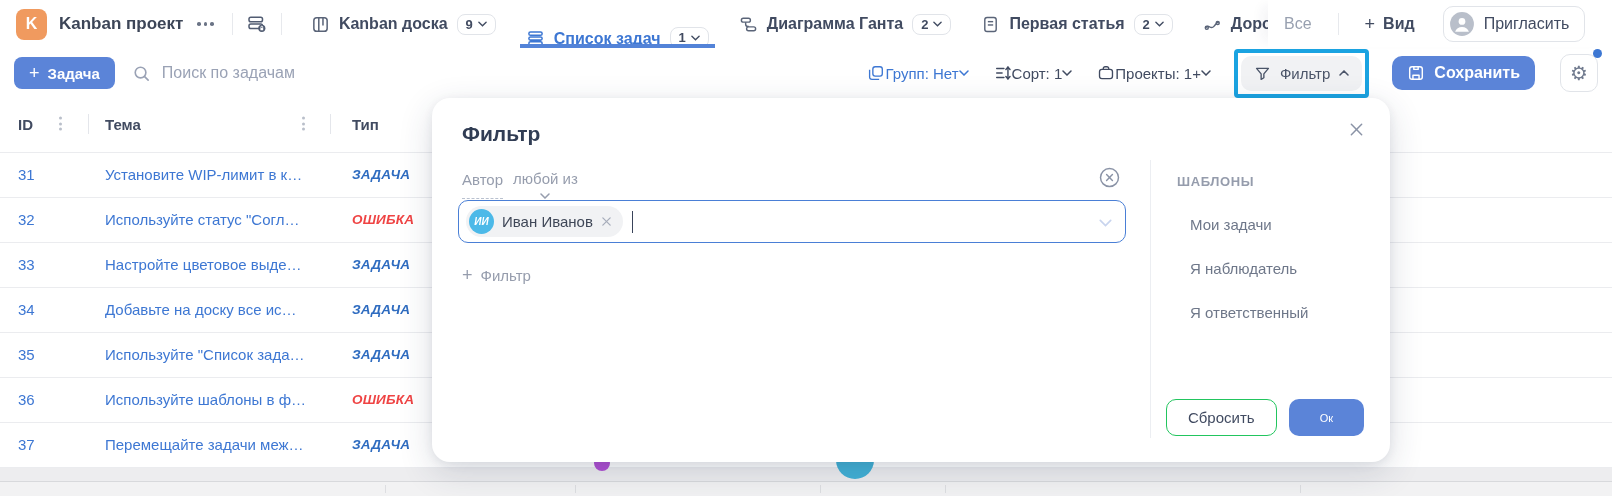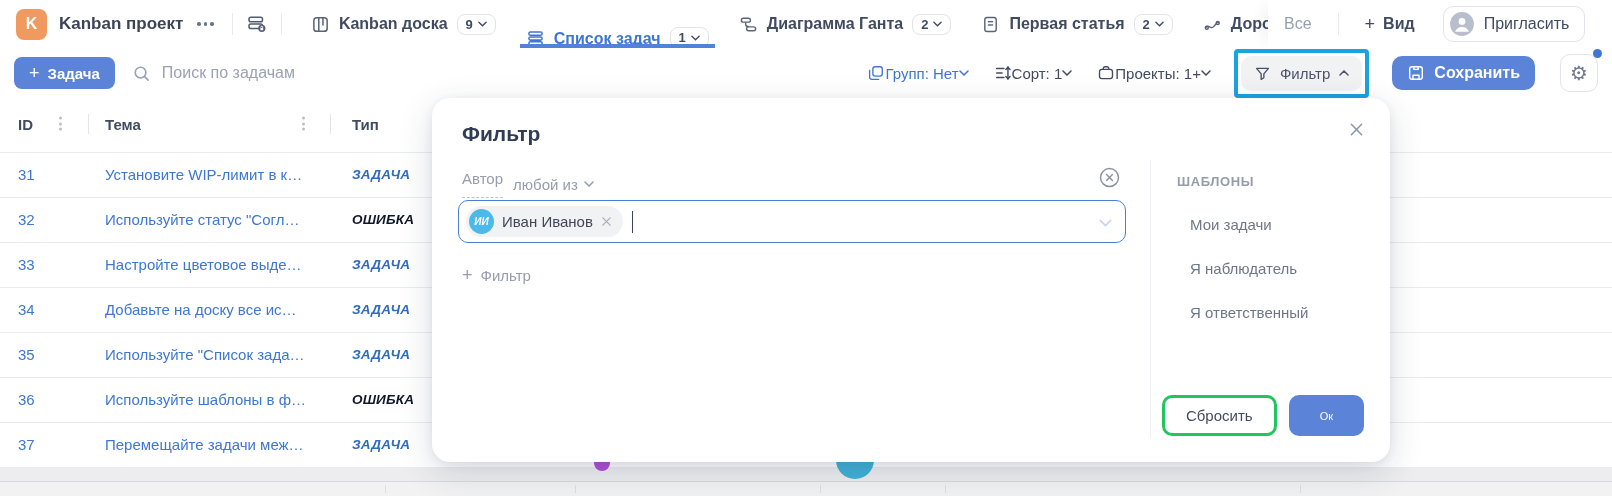--- a/index.html
+++ b/index.html
@@ -50,53 +50,53 @@
   
   .thead{ position:absolute; top:96px; left:0; right:0; height:57px; border-bottom:1px solid #ebecef; font-size:15px; font-weight:700; color:#414b61; background:#fff; }
   .th, .th-deco{ position:absolute; top:50%; transform:translateY(-50%); }
   .kebab{ display:flex; flex-direction:column; align-items:center; cursor:pointer; padding:2px; }
   .kebab i{ width:3px; height:3px; border-radius:50%; background:#b9bfca; margin:1.3px 0; }
   .col-div{ width:1px; height:20px; background:#e4e6eb; }
   .trow{ position:absolute; left:0; right:0; height:45px; border-bottom:1px solid #ebecef; background:#fff; }
   .td-id{ position:absolute; left:18px; line-height:44px; font-size:15px; color:#3d77d3; cursor:pointer; }
   .td-subject{ position:absolute; left:105px; width:208px; line-height:44px; font-size:15px; color:#3d77d3; white-space:nowrap; overflow:hidden; cursor:pointer; }
   .td-type{ position:absolute; left:352px; line-height:44px; font-size:13.5px; font-weight:700; font-style:italic; color:#2f6cc0; letter-spacing:.2px; }
-  .td-type.type-error{ color:#0f172a; }
+  .td-type.type-error{ color:#ef4444; }
 
   
   .strip1{ position:absolute; top:468px; left:0; right:0; height:13px; background:#ededef; z-index:1; }
   .strip-line{ position:absolute; top:481px; left:0; right:0; height:1px; background:#d8d9dc; z-index:1; }
   .strip2{ position:absolute; top:482px; left:0; right:0; height:14px; background:#f2f2f3; z-index:1; }
   .strip2 i{ position:absolute; top:3px; width:1px; height:8px; background:#dddee1; }
   .peek{ position:absolute; border-radius:50%; z-index:2; }
   .peek.purple{ left:594px; top:455px; width:16px; height:16px; background:#b14fd4; }
   .peek.cyan{ left:836px; top:441px; width:38px; height:38px; background:#41b1d6; }
 
   
   .modal{ position:absolute; left:432px; top:98px; width:958px; height:364px; background:#fff; border-radius:18px; z-index:10;
           box-shadow:0 10px 34px rgba(40,50,80,.16), 0 2px 10px rgba(40,50,80,.08); }
   .modal-title{ position:absolute; left:30px; top:24px; font-size:21px; font-weight:700; color:#313d54; }
   .modal-close{ position:absolute; right:26px; top:24px; color:#8a93a6; cursor:pointer; }
   .filter-row{ position:absolute; left:30px; top:72px; display:flex; align-items:center; gap:10px; font-size:15px; color:#969dad; }
   .field-label{ border-bottom:1px dashed #b9c1cf; padding-bottom:10px; cursor:pointer; }
-  .cond{ display:flex; align-items:center; gap:6px; cursor:pointer; }
+  .cond{ display:flex; align-items:center; gap:6px; cursor:pointer;flex-direction:column; }
   .remove-filter{ position:absolute; left:666px; top:68px; color:#8a93a6; cursor:pointer; }
   .tag-input{ position:absolute; left:26px; top:102px; width:668px; height:43px; border:1.5px solid #4a7fd6; border-radius:10px; display:flex; align-items:center; padding:0 13px 0 7px; cursor:text; }
   .person-tag{ display:flex; align-items:center; gap:8px; background:#f1f2f4; border-radius:17px; padding:3px 11px 3px 3px; }
   .tag-avatar{ width:25px; height:25px; border-radius:50%; background:#4cb9e8; color:#fff; font-size:10px; font-weight:700; font-style:italic; display:flex; align-items:center; justify-content:center; }
   .tag-name{ font-size:15px; color:#3f4757; white-space:nowrap; }
   .tag-x{ color:#a7adbb; cursor:pointer; display:flex; }
   .caret{ width:1.5px; height:22px; background:#39435a; margin-left:9px; }
   .input-chevron{ margin-left:auto; color:#c8d4ee; }
   .add-filter{ position:absolute; left:30px; top:168px; display:flex; align-items:center; gap:8px; font-size:15px; color:#969dad; cursor:pointer; }
   .modal-right{ position:absolute; left:718px; top:62px; bottom:24px; right:0; border-left:1px solid #eceef2; padding:14px 26px 0 26px; }
   .templates-title{ font-size:13px; font-weight:700; letter-spacing:.6px; color:#959cac; }
   .template-item{ margin-top:27px; padding-left:13px; font-size:15px; color:#6e7789; cursor:pointer; white-space:nowrap; }
   .modal-actions{ position:absolute; right:26px; bottom:26px; display:flex; gap:12px; }
-  .btn-reset{ border:3px solid #22c55e; background:#fff; border-radius:10px; padding:9px 21px; font-size:15px; color:#414b61; cursor:pointer; font-family:inherit; }
+  .btn-reset{ border:1px solid #22c55e; background:#fff; border-radius:10px; padding:9px 21px; font-size:15px; color:#414b61; cursor:pointer; font-family:inherit; }
   .btn-ok{ border:none; background:#5b84d8; color:#fff; border-radius:10px; padding:9px 31px; font-size:11px; cursor:pointer; font-family:inherit; }
 
   .ic{ display:block; }
   .chev{ display:block; }
 </style>
 </head>
 <body>
 
 <div class="screen">
 

